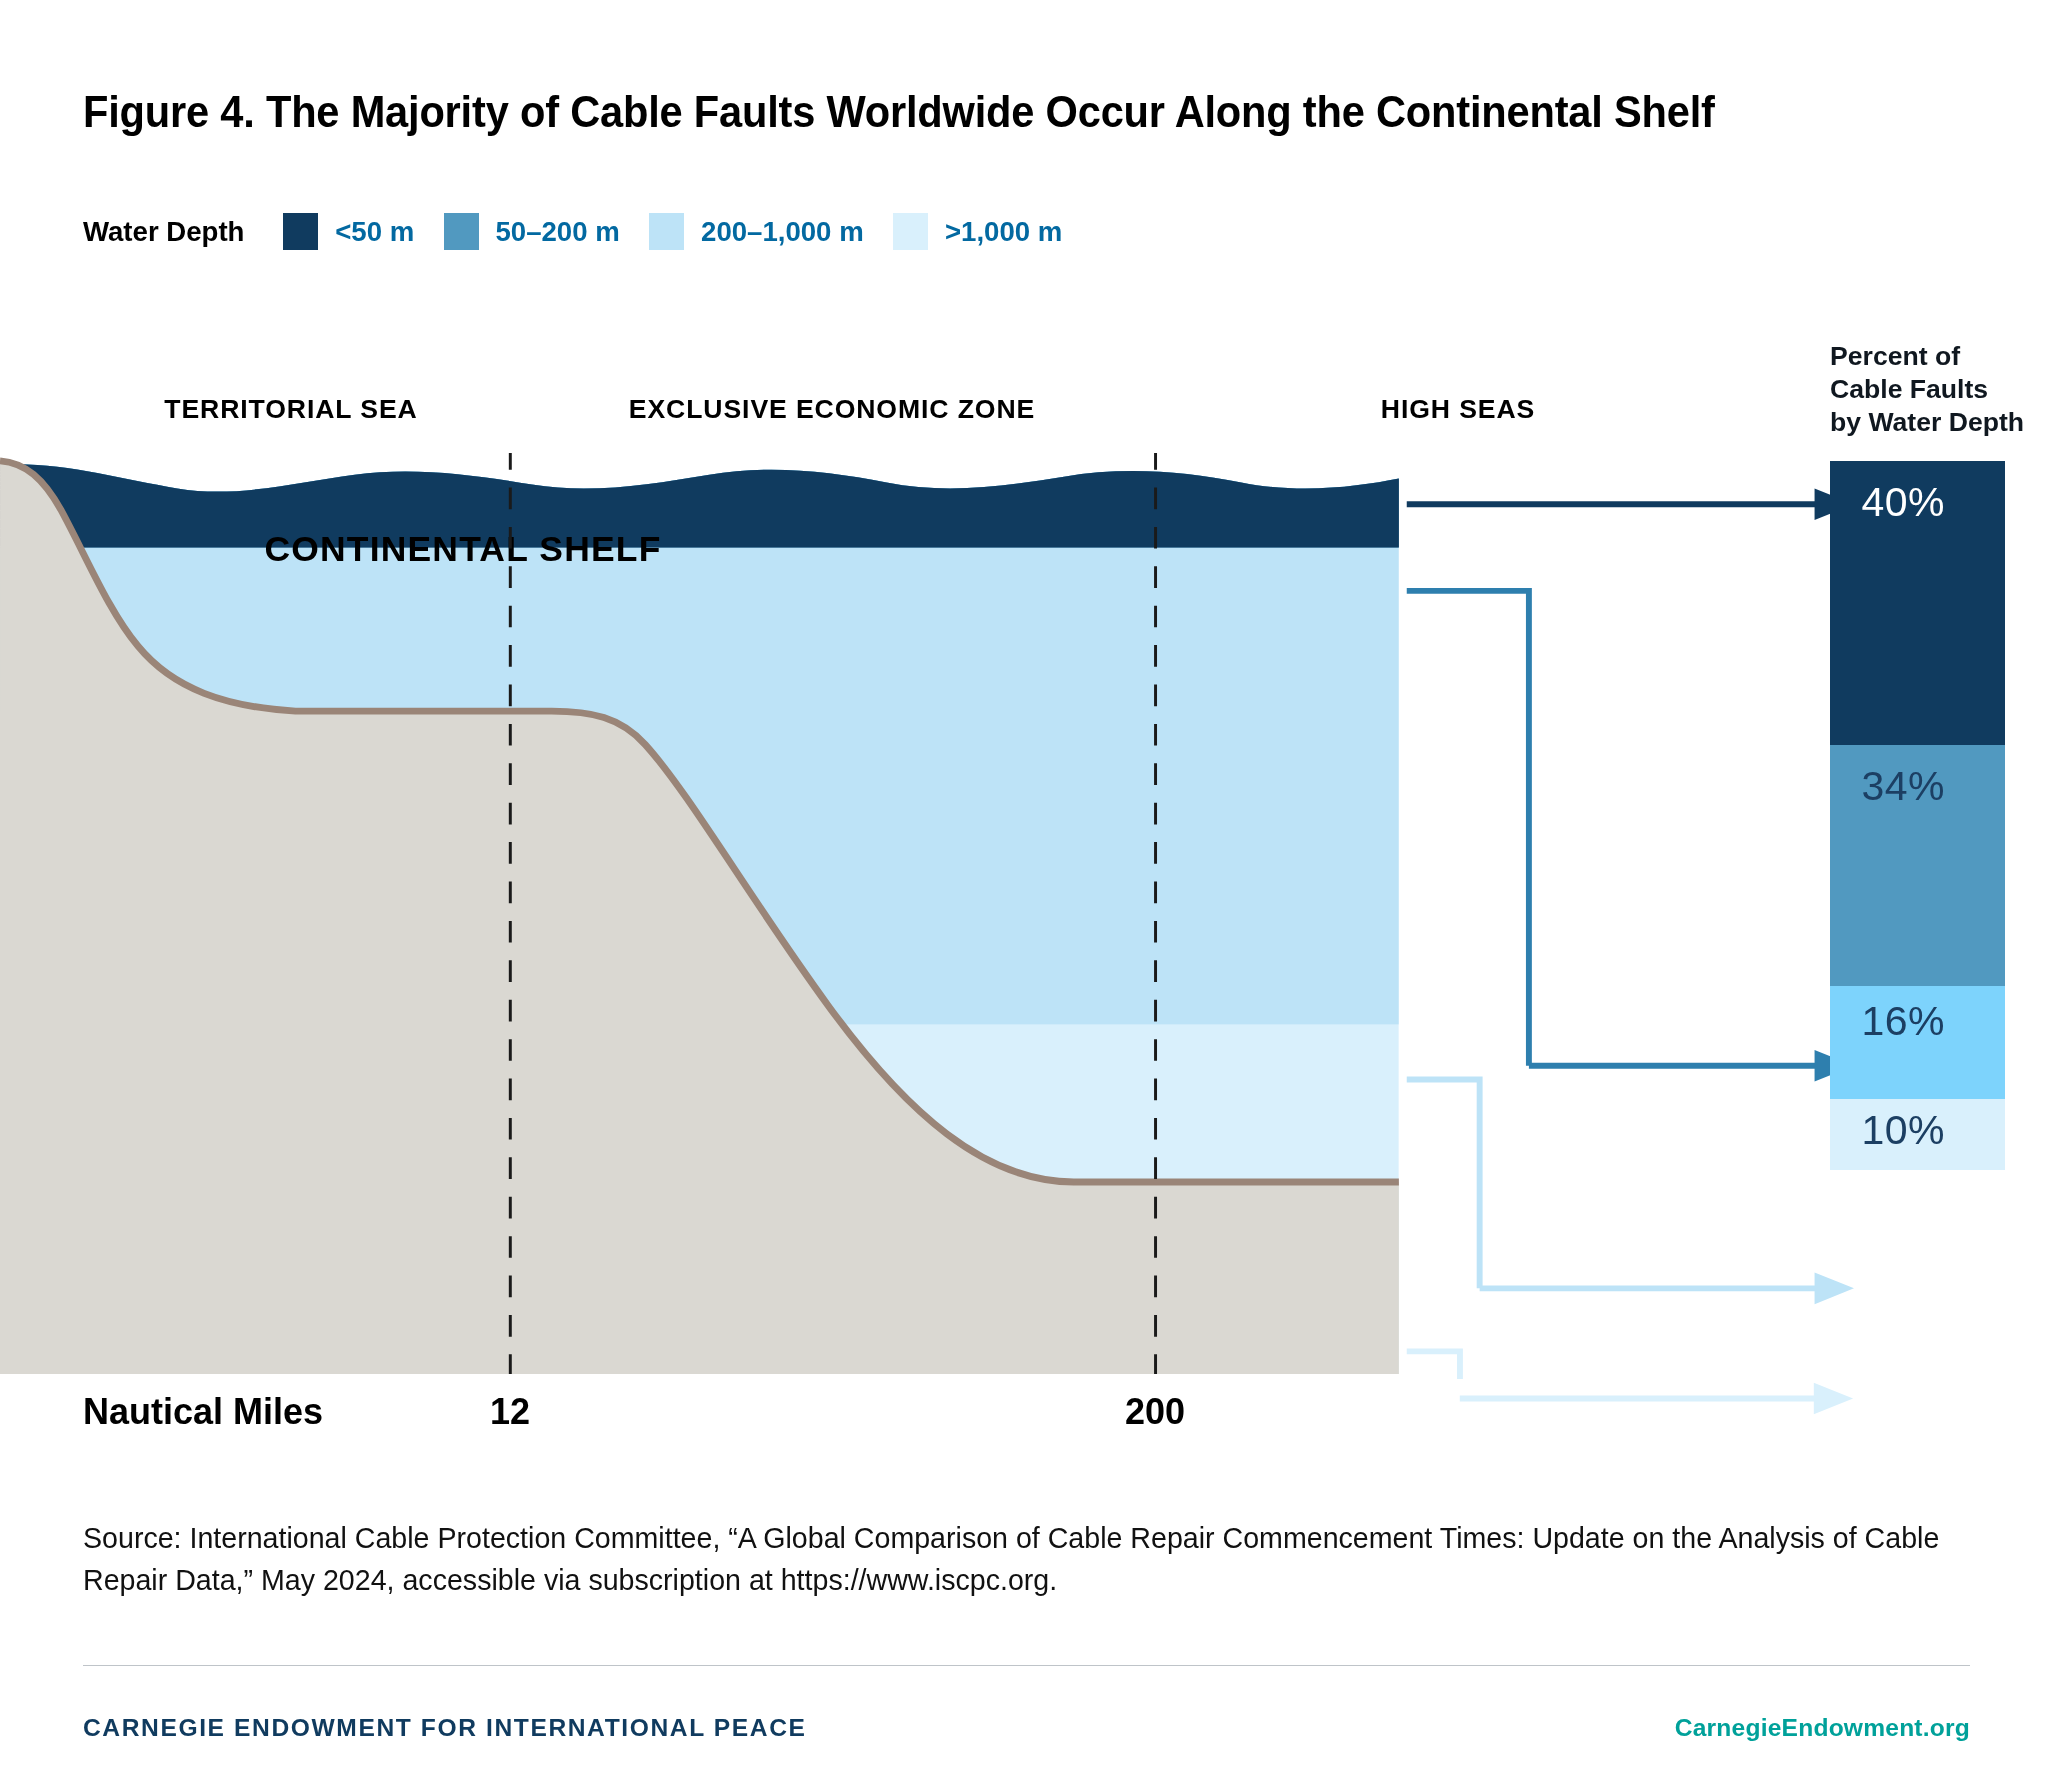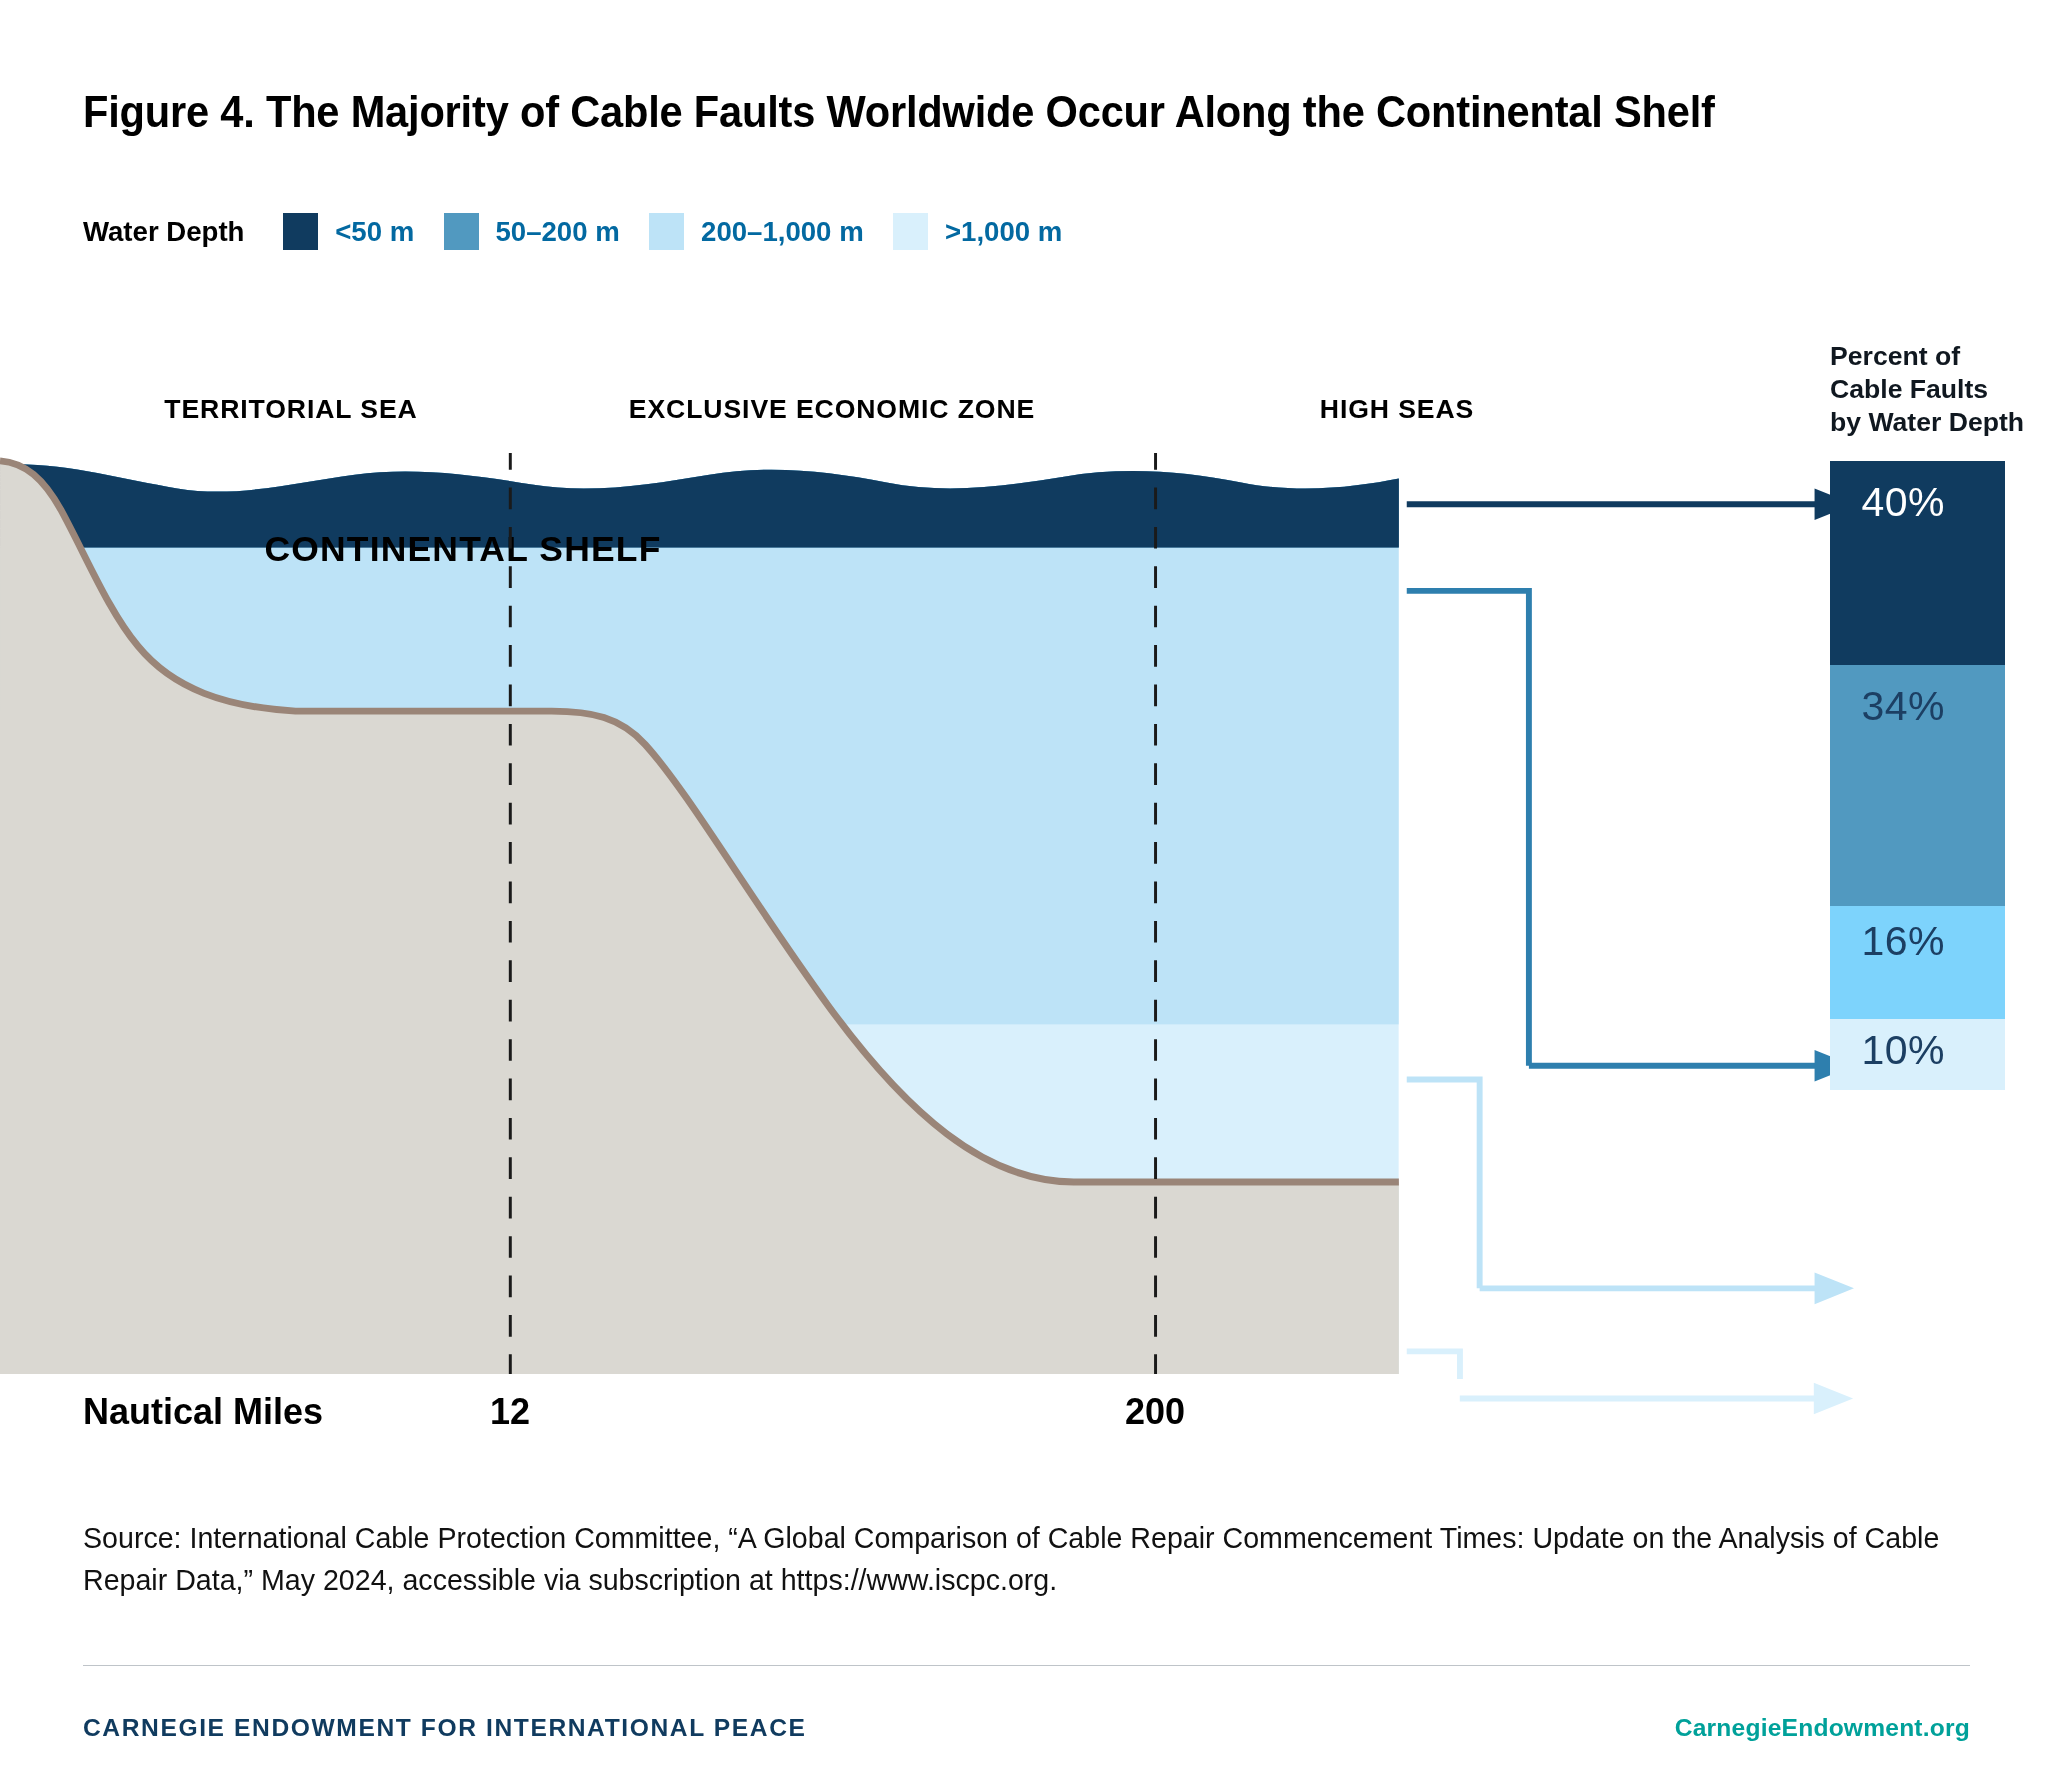--- a/index.html
+++ b/index.html
@@ -202,21 +202,21 @@
   </div>
 
   <div class="legend-item">
     <div class="legend-swatch" style="background:#D9F0FC"></div>
     <div class="legend-label">&gt;1,000 m</div>
   </div>
 </div>
 
 <div class="zone-label" style="left:291px; top:394px;">TERRITORIAL SEA</div>
 <div class="zone-label" style="left:832px; top:394px;">EXCLUSIVE ECONOMIC ZONE</div>
-<div class="zone-label" style="left:1397px; top:394px;">HIGH SEAS</div>
+<div class="zone-label" style="left:1458px; top:394px;">HIGH SEAS</div>
 
 <div class="panel-header">
   <div>Percent of</div>
   <div>Cable Faults</div>
   <div>by Water Depth</div>
 </div>
 
 <svg class="cross-section" width="2053" height="926" viewBox="0 0 2084 940">
 
   <defs>
@@ -304,21 +304,21 @@
   <line x1="518" y1="-205" x2="518" y2="935" stroke="#1a1a1a" stroke-width="3" stroke-dasharray="22 18"></line>
   <line x1="1173" y1="-205" x2="1173" y2="935" stroke="#1a1a1a" stroke-width="3" stroke-dasharray="22 18"></line>
 </svg>
 
 <svg width="433" height="59" style="position:absolute; left:1438px; top:1369px;" viewBox="0 0 440 60">
   <line x1="22" y1="30" x2="384" y2="30" stroke="#D9F0FC" stroke-width="6"></line>
   <polygon points="382,14 422,30 382,46" fill="#D9F0FC"></polygon>
 </svg>
 
 <div class="pct-bar">
-  <div class="pct-seg" style="height:204px; background:#103B5F;padding-left:44px;">
+  <div class="pct-seg" style="height:284px; background:#103B5F;padding-left:44px;">
     <div class="pct-label" style="color:#FFFFFF;">40%</div>
   </div>
   <div class="pct-seg" style="height:241px; background:#5199C0;">
     <div class="pct-label" style="color:#1C3F63;">34%</div>
   </div>
   <div class="pct-seg" style="height:113px; background:#7dd3fc;">
     <div class="pct-label" style="color:#1C3F63; top:11.8px;">16%</div>
   </div>
   <div class="pct-seg" style="height:71px; background:#D9F0FC;padding-left:16px;">
     <div class="pct-label" style="color:#1C3F63; top:7.9px;">10%</div>

